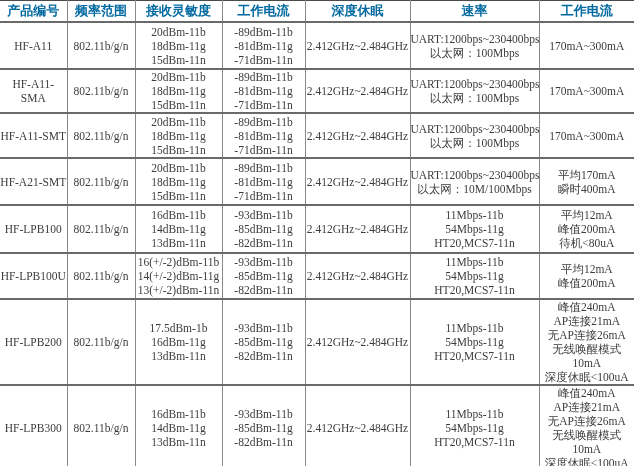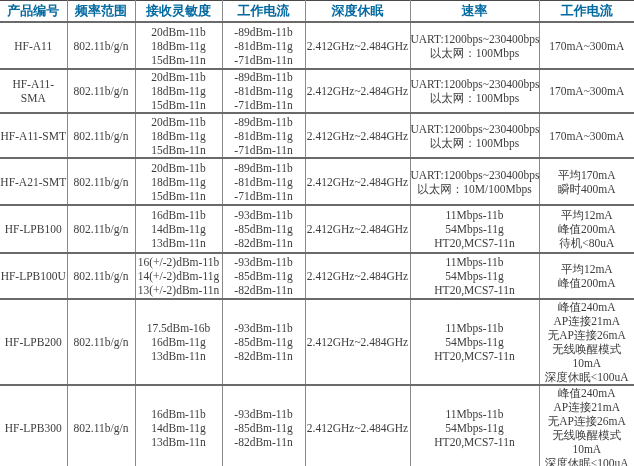--- a/index.html
+++ b/index.html
@@ -166,21 +166,21 @@
         <td>2.412GHz~2.484GHz</td>
         <td>11Mbps-11b
 54Mbps-11g
 HT20,MCS7-11n</td>
         <td>平均12mA
 峰值200mA</td>
       </tr>
       <tr>
         <td>HF-LPB200</td>
         <td>802.11b/g/n</td>
-        <td>17.5dBm-16b
+        <td>17.5dBm-1b
 16dBm-11g
 13dBm-11n</td>
         <td>-93dBm-11b
 -85dBm-11g
 -82dBm-11n</td>
         <td>2.412GHz~2.484GHz</td>
         <td>11Mbps-11b
 54Mbps-11g
 HT20,MCS7-11n</td>
         <td>峰值240mA

